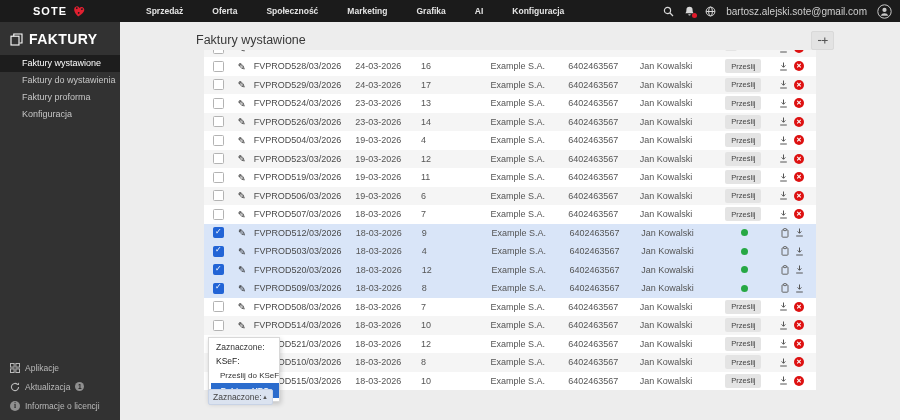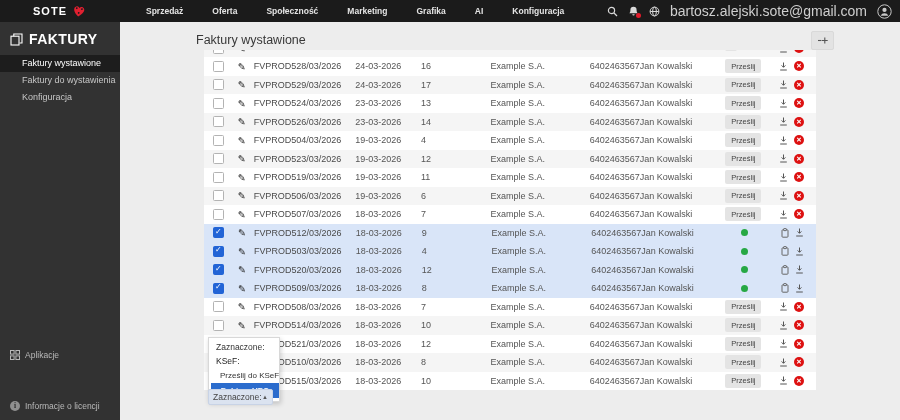--- a/index.html
+++ b/index.html
@@ -9,30 +9,30 @@
   
   .topbar{position:absolute;left:0;top:0;width:900px;height:22px;background:#1b1b1b;
           display:flex;align-items:center;z-index:40;}
   .logo{width:120px;display:flex;align-items:center;justify-content:center;gap:4px;cursor:pointer;}
   .logo-text{color:#fff;font-size:11px;font-weight:bold;letter-spacing:1px;}
   .menu{display:flex;gap:15px;margin-left:12px;}
   .menu-item{font-size:8.5px;font-weight:bold;color:#e4e4e4;cursor:pointer;white-space:nowrap;padding-left:14px;}
   .topbar-right{display:flex;align-items:center;gap:10px;margin-left:auto;padding-right:8px;}
   .tb-icon{position:relative;display:flex;align-items:center;cursor:pointer;}
   .notif-dot{position:absolute;right:-2px;bottom:-1px;width:5px;height:5px;border-radius:50%;background:#e01b2b;}
-  .email{font-size:14px;color:#cfcfcf;cursor:pointer;}
+  .email{font-size:10px;color:#cfcfcf;cursor:pointer;}
 
   
   .sidebar{position:absolute;left:0;top:22px;width:120px;height:398px;background:#323232;z-index:30;}
   .side-head{display:flex;align-items:center;gap:6px;padding:9px 0 8px 10px;}
   .side-head-label{font-size:14px;font-weight:bold;color:#fff;letter-spacing:.4px;}
   .side-item{height:17px;line-height:17px;padding-left:22px;font-size:9px;color:#c6c6c6;cursor:pointer;white-space:nowrap;}
   .side-item.active{background:#1d1d1d;color:#fff;}
   .side-foot{position:absolute;left:0;bottom:5px;width:120px;}
-  .side-foot-item{display:flex;align-items:center;gap:5px;padding:4.5px 0 4.5px 10px;font-size:8.5px;color:#b9b9b9;cursor:pointer;margin-top:32px;}
+  .side-foot-item{display:flex;align-items:center;gap:5px;padding:4.5px 0 4.5px 10px;font-size:8.5px;color:#b9b9b9;cursor:pointer;}
   .badge{display:inline-flex;align-items:center;justify-content:center;width:9px;height:9px;border-radius:50%;
          background:#8f8f8f;color:#1d1d1d;font-size:6.5px;font-weight:bold;}
   .info-circle{display:inline-flex;align-items:center;justify-content:center;width:10px;height:10px;border-radius:50%;
          background:#8f8f8f;color:#2a2a2a;font-size:7.5px;font-weight:bold;font-family:"Liberation Serif",serif;}
 
   
   .main-title{position:absolute;left:196px;top:33px;font-size:12.5px;color:#383838;z-index:5;}
   .options-btn{position:absolute;left:811px;top:31px;width:21px;height:17px;background:#e3e3e3;border:1px solid #d9d9d9;
          border-radius:2px;display:flex;align-items:center;justify-content:center;cursor:pointer;z-index:5;}
 
@@ -45,21 +45,21 @@
   .partial-clip .row{margin-top:-11px;background:transparent;}
   .c-check{width:26px;padding-left:9px;box-sizing:border-box;display:flex;}
   .cb{width:9px;height:9px;border:1px solid #b3b3b3;border-radius:1.5px;background:#fff;position:relative;cursor:pointer;}
   .sent .cb{background:#2264d6;border-color:#2264d6;}
   .sent .cb::after{content:"✓";position:absolute;left:1px;top:-1.5px;font-size:8px;color:#fff;}
   .c-edit{width:24px;text-align:center;font-size:9.5px;color:#222;cursor:pointer;}
   .c-num{width:102px;color:#4a4a4a;}
   .c-date{width:66px;}
   .c-qty{width:70px;}
   .c-company{width:78px;}
-  .c-nip{width:72px;text-align:right;}
+  .c-nip{width:72px;}
   .c-person{width:84px;}
   .c-action{width:56px;display:flex;align-items:flex-start;}
   .send-btn{font-size:7.5px;color:#444;background:#e4e4e4;border:none;border-radius:2px;
             padding:2.5px 6px;margin-left:2px;cursor:pointer;font-family:"Liberation Sans",sans-serif;}
   .status-dot{width:7px;height:7px;border-radius:50%;background:#27a844;margin-left:16px;display:none;}
   .sent .status-dot{display:block;}
   .c-icons{flex:1;display:flex;align-items:center;justify-content:flex-end;gap:6px;padding-right:12px;}
   .ic{display:flex;align-items:center;cursor:pointer;}
   .cancel-ic{width:10px;height:10px;border-radius:50%;background:#dd1111;color:#fff;font-size:6.5px;font-weight:bold;
              display:flex;align-items:center;justify-content:center;cursor:pointer;}
@@ -143,37 +143,48 @@
       <span style="display:flex;">
         <svg width="13" height="13" viewBox="0 0 13 13">
             <rect x="1" y="3.2" width="8" height="8.8" fill="none" stroke="#fff" stroke-width="1.1"></rect>
             <path d="M3.8 3.2V1h8.2v9h-2.4" fill="none" stroke="#fff" stroke-width="1.1"></path>
           </svg>
       </span>
       <span class="side-head-label">FAKTURY</span>
     </div>
     <div class="side-item active">Faktury wystawione</div>
     <div class="side-item">Faktury do wystawienia</div>
+    <div class="side-item">Faktury proforma</div>
     <div class="side-item">Konfiguracja</div>
 
     <div class="side-foot">
       <div class="side-foot-item">
         <span style="display:flex;">
           <svg width="10" height="10" viewBox="0 0 10 10">
               <g stroke="#b9b9b9" fill="none">
                 <rect x="0.5" y="0.5" width="3.6" height="3.6"></rect>
                 <rect x="5.9" y="0.5" width="3.6" height="3.6"></rect>
                 <rect x="0.5" y="5.9" width="3.6" height="3.6"></rect>
                 <rect x="5.9" y="5.9" width="3.6" height="3.6"></rect>
               </g>
             </svg>
         </span>
         <span>Aplikacje</span>
       </div>
       <div class="side-foot-item">
+        <span style="display:flex;">
+          <svg width="10" height="10" viewBox="0 0 10 10">
+              <path d="M8.6 5a3.6 3.6 0 1 1-1.1-2.6" fill="none" stroke="#b9b9b9" stroke-width="1.1"></path>
+              <path d="M9 0.6v2.4H6.6z" fill="#b9b9b9"></path>
+            </svg>
+        </span>
+        <span>Aktualizacja</span>
+        <span class="badge">1</span>
+      </div>
+      <div class="side-foot-item">
         <span class="info-circle">i</span>
         <span>Informacje o licencji</span>
       </div>
     </div>
   </div>
 
   <div class="main-title">Faktury wystawione</div>
   <div class="options-btn">
     <span style="display:flex;">
       <svg width="11" height="9" viewBox="0 0 11 9">

